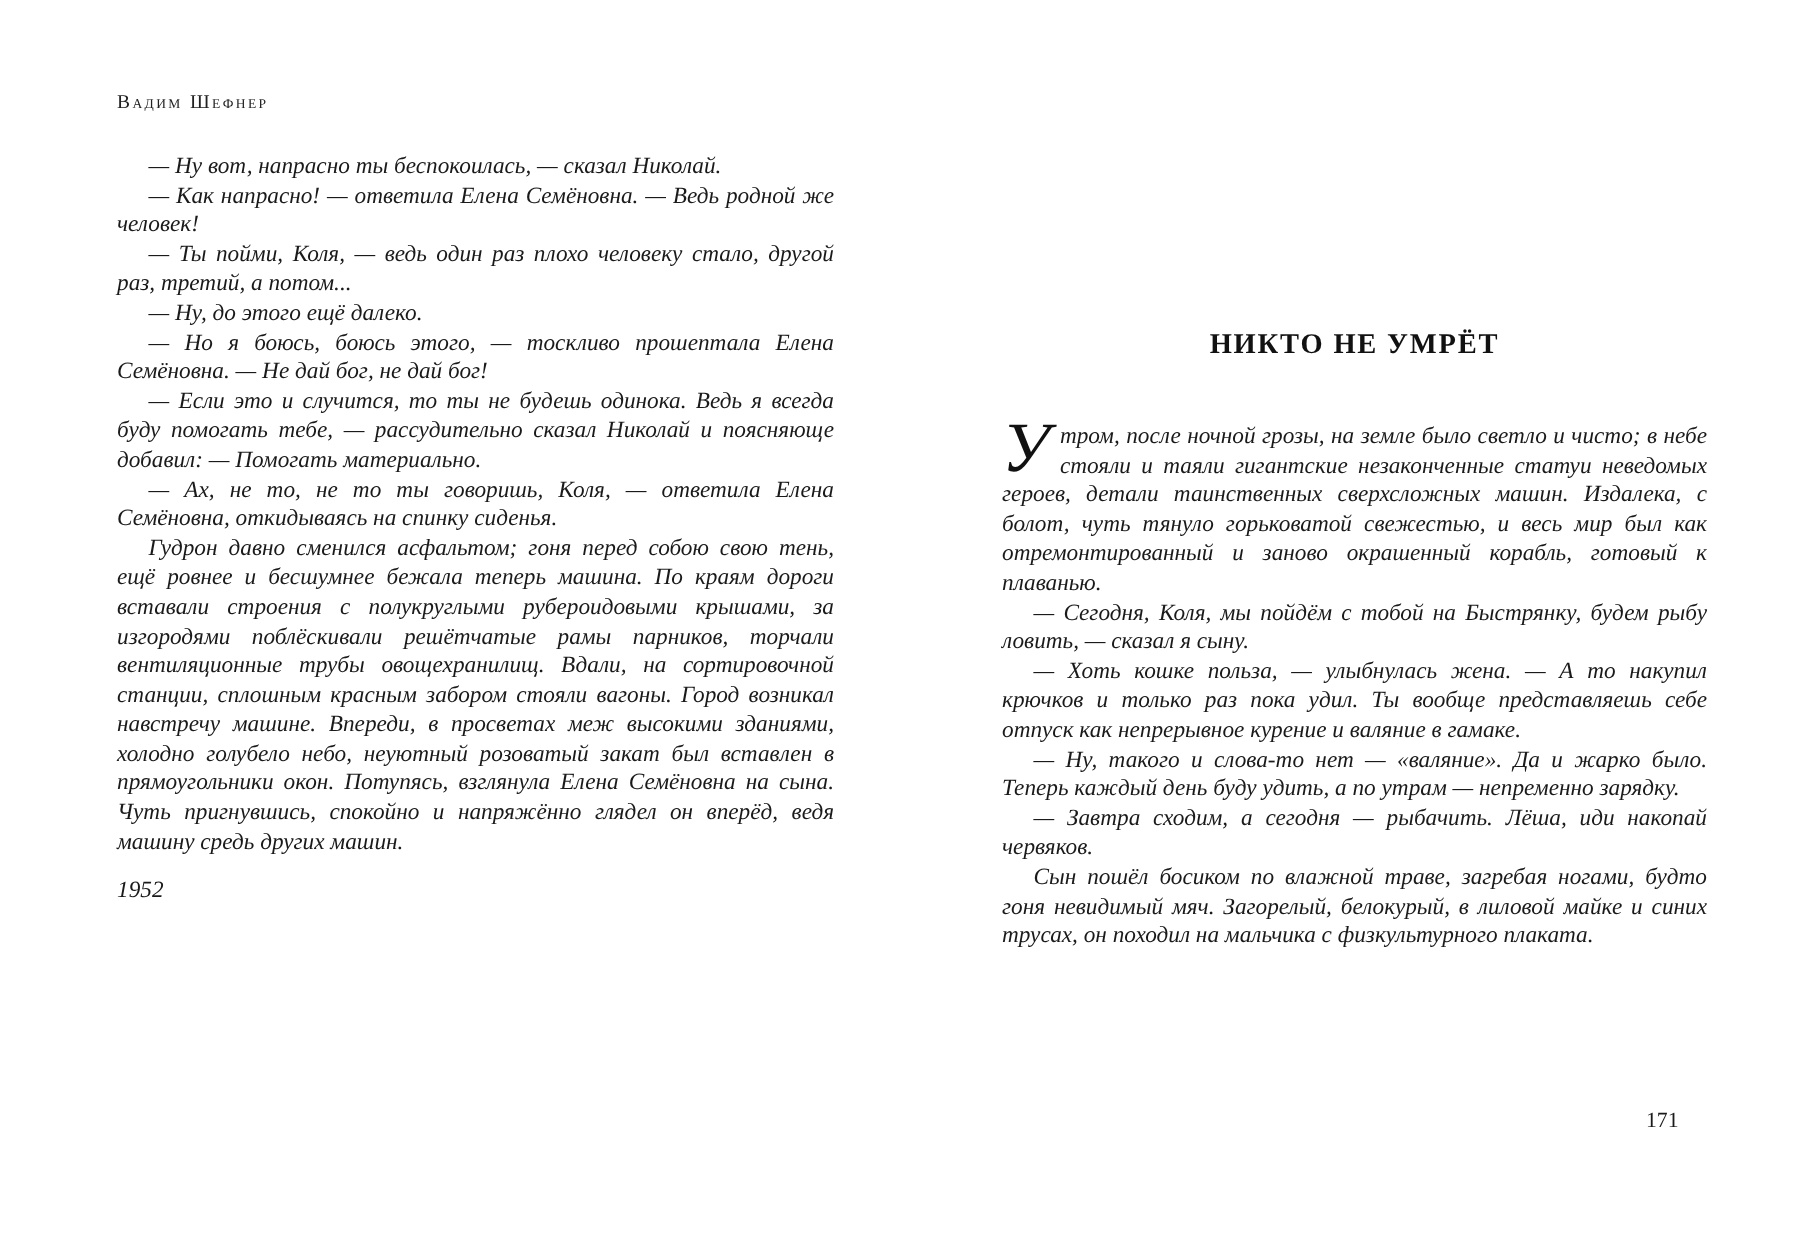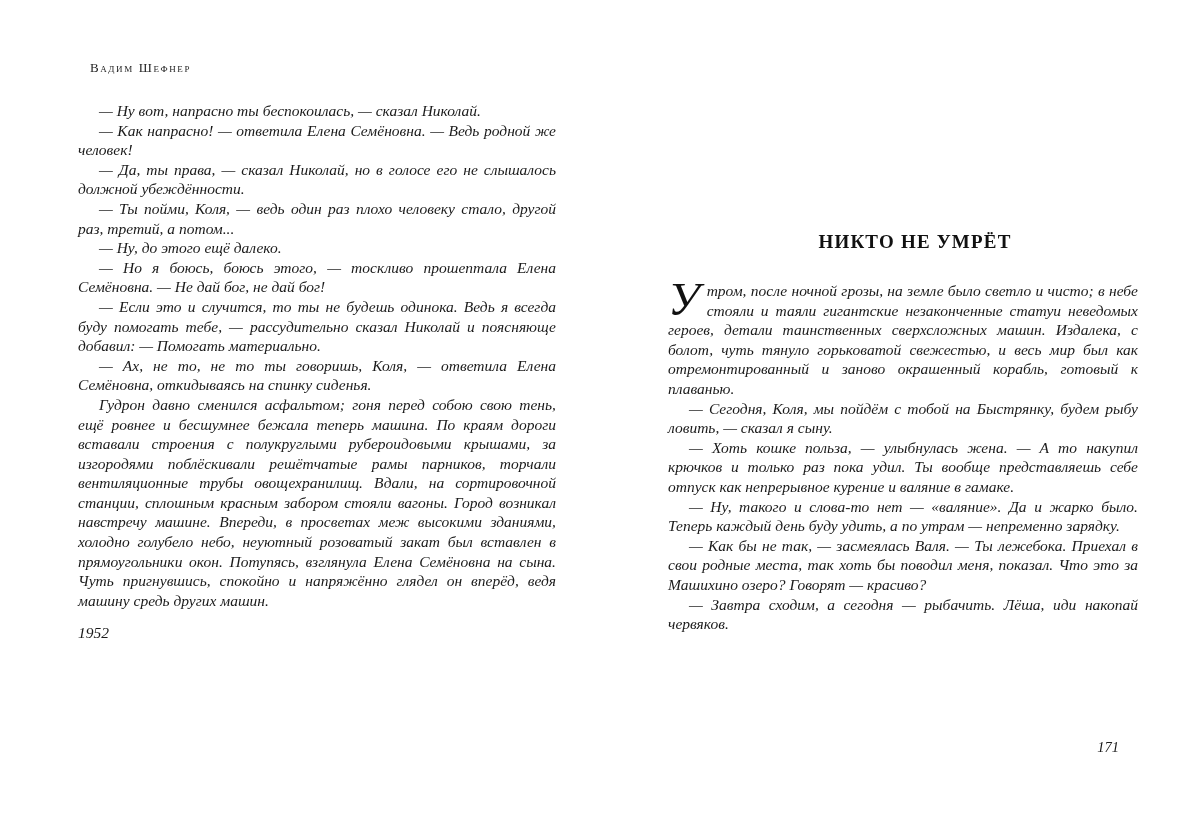--- a/index.html
+++ b/index.html
@@ -15,21 +15,20 @@
   .page { position: absolute; top: 0; height: 822px; }
   .running-header {
     position: absolute;
     left: 78px;
     top: 60px;
     font-variant: small-caps;
     font-size: 13px;
     letter-spacing: 1.6px;
     color: #222222;
     white-space: nowrap;
-    margin-left: 12px;
   }
   .body-text {
     font-size: 15.5px;
     line-height: 19.6px;
     text-align: justify;
     hyphens: auto;
     -webkit-hyphens: auto;
   }
   .left-body {
     position: absolute;
@@ -43,21 +42,21 @@
     padding-right: 29px;
     font-style: italic;
     font-size: 15.5px;
     line-height: 19.6px;
   }
   .chapter-title {
     position: absolute;
     left: 668px;
     top: 219px;
     width: 470px;
-    margin: 12px;
+    margin: 0;
     text-align: center;
     font-size: 19px;
     font-weight: 700;
     letter-spacing: 1.2px;
     color: #111111;
   }
   .right-body {
     position: absolute;
     left: 668px;
     top: 281px;
@@ -75,53 +74,51 @@
   .page-number {
     position: absolute;
     left: 668px;
     top: 739px;
     width: 470px;
     text-align: right;
     padding-right: 19px;
     box-sizing: border-box;
     font-size: 14.5px;
     color: #1a1a1a;
-    font-style: italic;
   }
 </style>
 </head>
 <body>
 
 <section class="page">
   <header class="running-header">Вадим Шефнер</header>
 
   <div class="left-body body-text">
     <div>
         <p class="para">— Ну вот, напрасно ты беспокоилась, — сказал Николай.</p>
         <p class="para">— Как напрасно! — ответила Елена Семёновна. — Ведь родной же человек!</p>
-        <p class="para">— Да, ты права, — сказал Николай, но в голосе его не слышалось должной убеждённости.</p>
         <p class="para">— Ты пойми, Коля, — ведь один раз плохо человеку стало, другой раз, третий, а потом...</p>
         <p class="para">— Ну, до этого ещё далеко.</p>
         <p class="para">— Но я боюсь, боюсь этого, — тоскливо прошептала Елена Семёновна. — Не дай бог, не дай бог!</p>
         <p class="para">— Если это и случится, то ты не будешь одинока. Ведь я всегда буду помогать тебе, — рассудительно сказал Николай и поясняюще добавил: — Помогать материально.</p>
         <p class="para">— Ах, не то, не то ты говоришь, Коля, — ответила Елена Семёновна, откидываясь на спинку сиденья.</p>
         <p class="para">Гудрон давно сменился асфальтом; гоня перед собою свою тень, ещё ровнее и бесшумнее бежала теперь машина. По краям дороги вставали строения с полукруглыми рубероидовыми крышами, за изгородями поблёскивали решётчатые рамы парников, торчали вентиляционные трубы овощехранилищ. Вдали, на сортировочной станции, сплошным красным забором стояли вагоны. Город возникал навстречу машине. Впереди, в просветах меж высокими зданиями, холодно голубело небо, неуютный розоватый закат был вставлен в прямоугольники окон. Потупясь, взглянула Елена Семёновна на сына. Чуть пригнувшись, спокойно и напряжённо глядел он вперёд, ведя машину средь других машин.</p>
       </div>
     <div class="date-line">1952</div>
   </div>
 </section>
 
 <section class="page">
   <h1 class="chapter-title">НИКТО НЕ УМРЁТ</h1>
 
   <div class="right-body body-text">
     <p class="para first-para"><span class="dropcap">У</span><span>тром, после ночной грозы, на земле было светло и чисто; в небе стояли и таяли гигантские незаконченные статуи неведомых героев, детали таинственных сверхсложных машин. Издалека, с болот, чуть тянуло горьковатой свежестью, и весь мир был как отремонтированный и заново окрашенный корабль, готовый к плаванью.</span></p>
     <div>
         <p class="para">— Сегодня, Коля, мы пойдём с тобой на Быстрянку, будем рыбу ловить, — сказал я сыну.</p>
         <p class="para">— Хоть кошке польза, — улыбнулась жена. — А то накупил крючков и только раз пока удил. Ты вообще представляешь себе отпуск как непрерывное курение и валяние в гамаке.</p>
         <p class="para">— Ну, такого и слова-то нет — «валяние». Да и жарко было. Теперь каждый день буду удить, а по утрам — непременно зарядку.</p>
-        <p class="para">— Как бы не так, — засмеялась Валя. — Ты лежебока. Приехал в свои родные места, так хоть бы поводил меня, показал. Что это за Машихино озеро? Говорят — красиво?</p>
         <p class="para">— Завтра сходим, а сегодня — рыбачить. Лёша, иди накопай червяков.</p>
+        <p class="para">Сын пошёл босиком по влажной траве, загребая ногами, будто гоня невидимый мяч. Загорелый, белокурый, в лиловой майке и синих трусах, он походил на мальчика с физкультурного плаката.</p>
       </div>
   </div>
 
   <div class="page-number">171</div>
 </section>
 
 </body></html>

